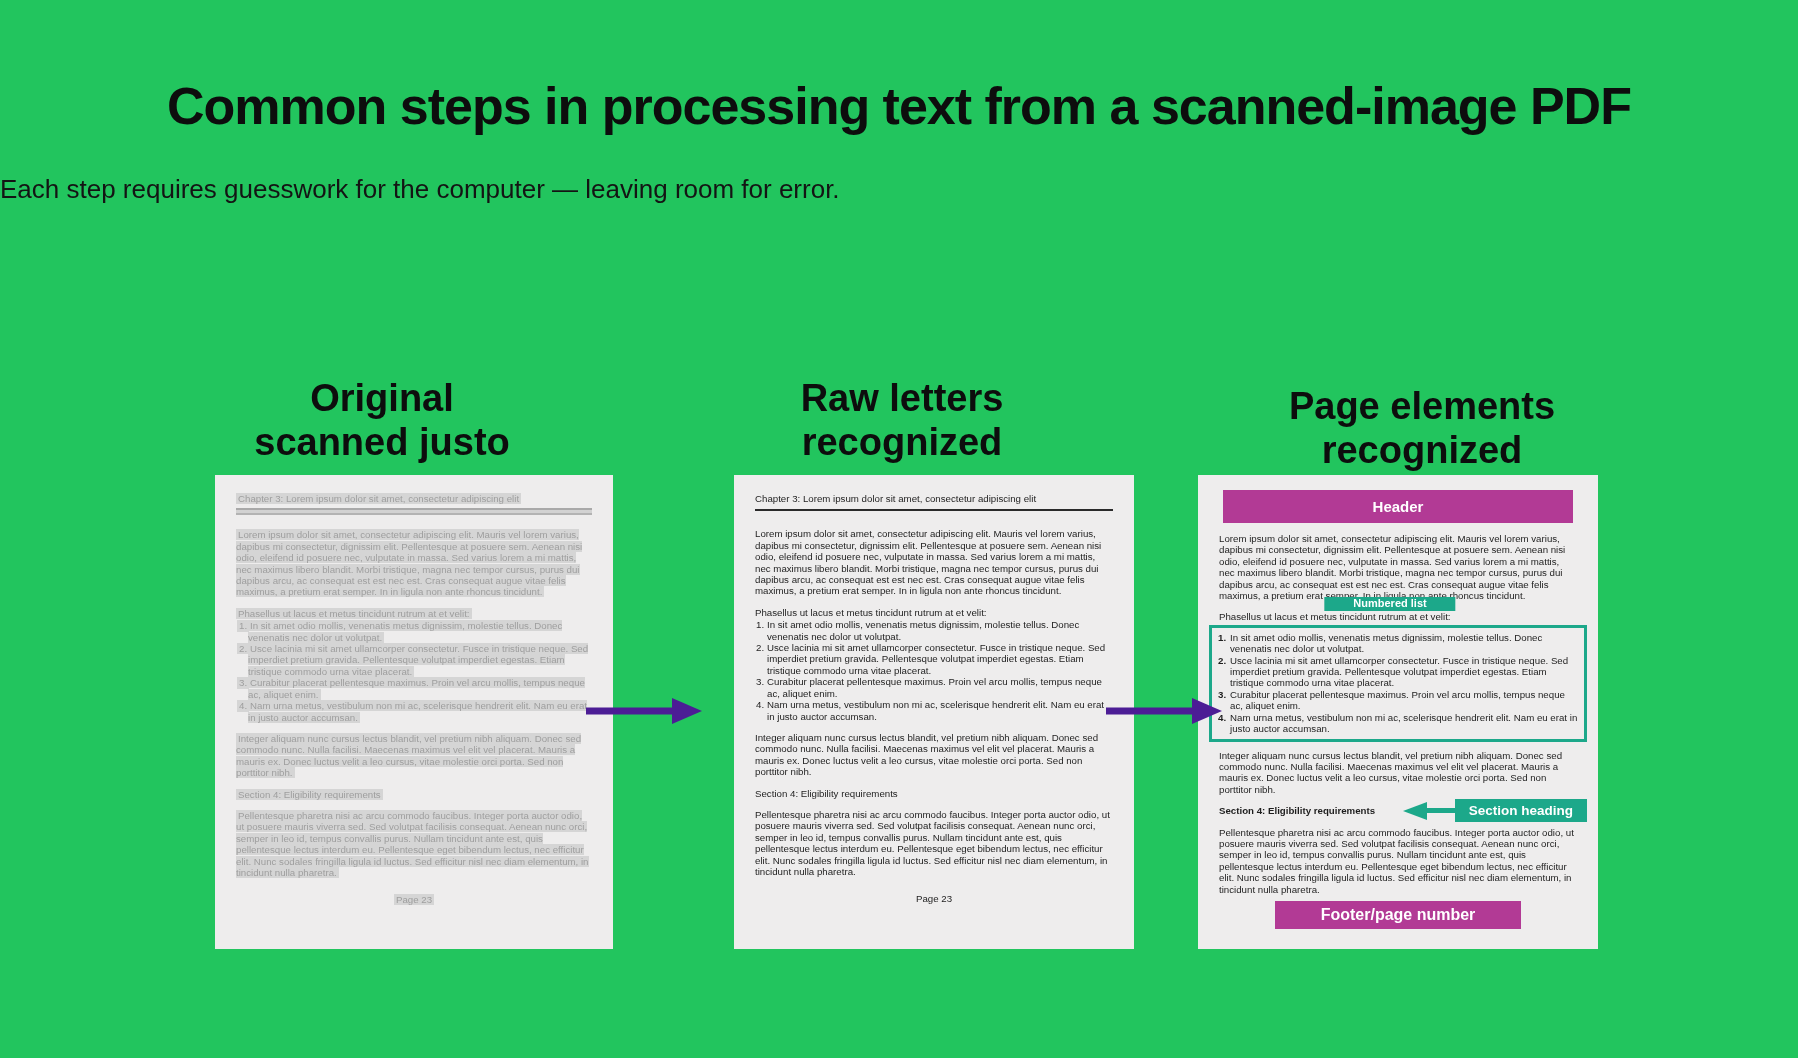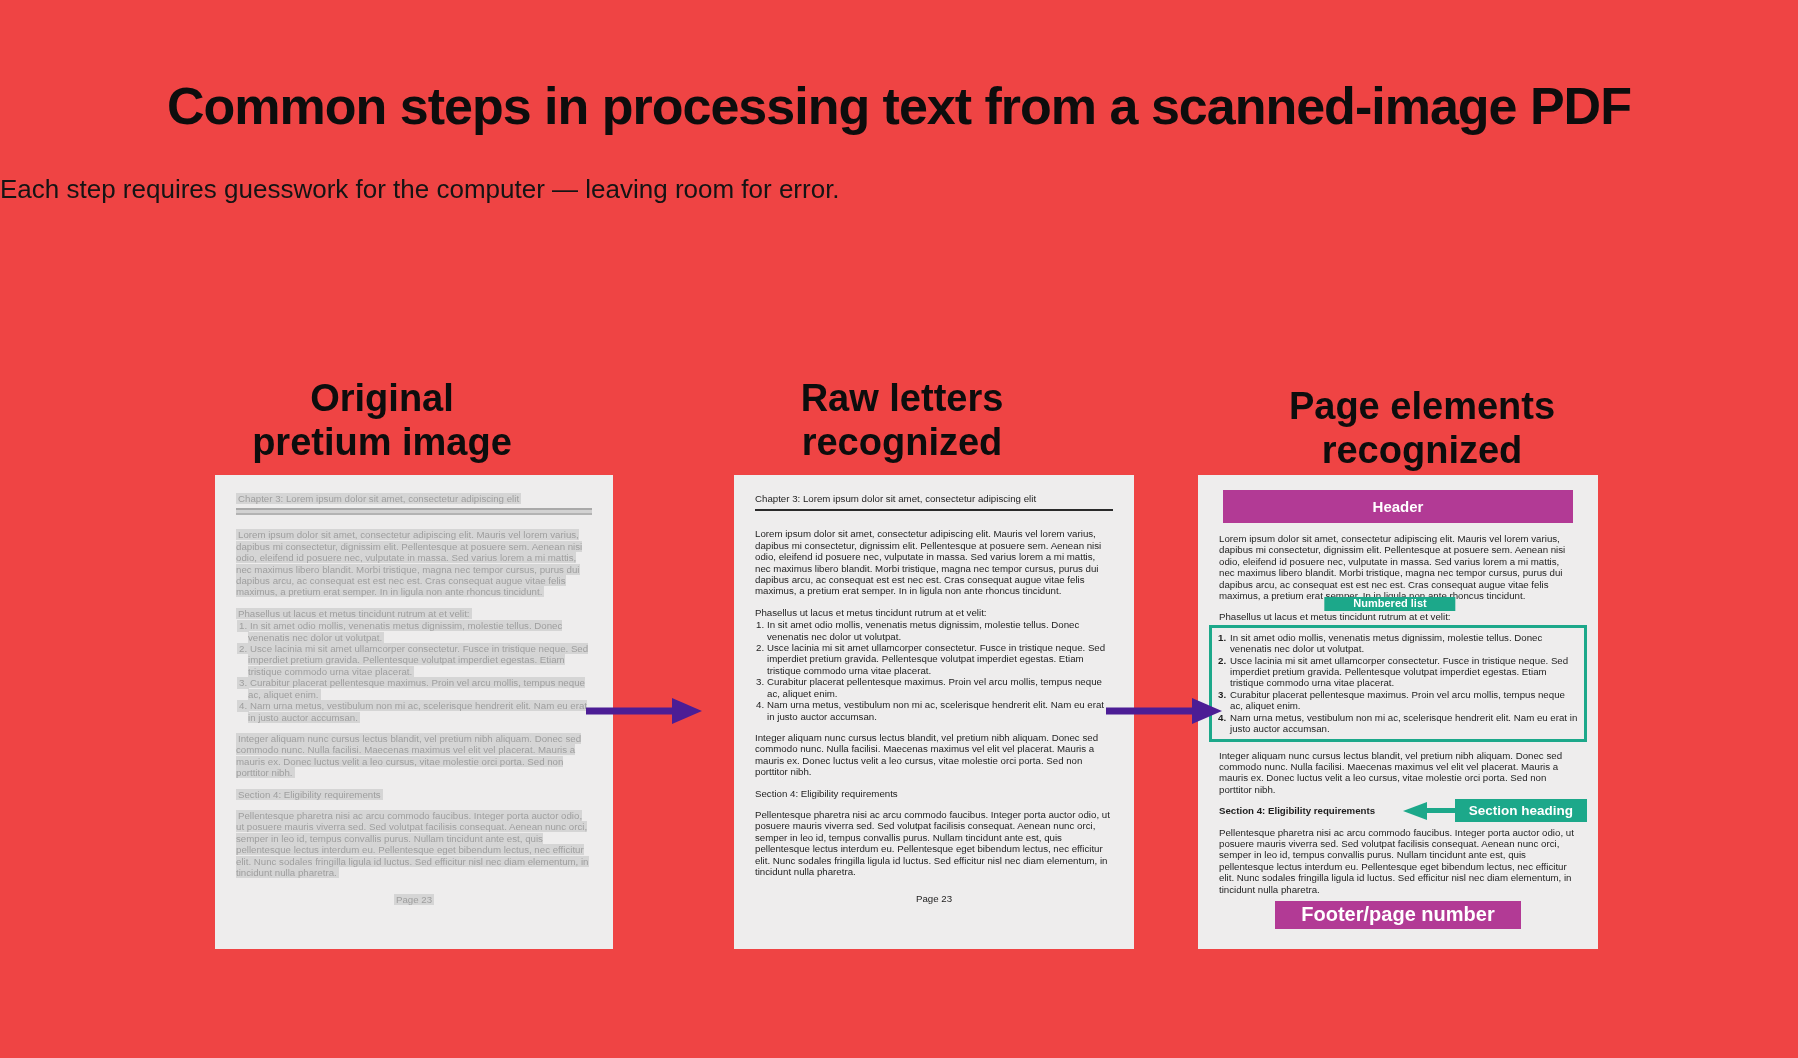--- a/index.html
+++ b/index.html
@@ -1,18 +1,18 @@
 <!DOCTYPE html>
 <html style="--magenta: #B23A95; --teal: #1CA88A; --purple: #4C1D95; --panel_bg: #EEEDED; --scan_text: #9E9E9E; --scan_highlight: #D5D5D5;"><head>
 <meta charset="utf-8">
 <style>
   html,body { margin:0; padding:0; background:#ffffff; }
   .canvas {
     position:relative; width:1798px; height:1058px; overflow:hidden;
-    background:#ef4444; font-family:"Liberation Sans", sans-serif; color:#111;
+    background:#22c55e; font-family:"Liberation Sans", sans-serif; color:#111;
   }
 
   
   .title {
     position:absolute; top:76px; left:0; width:100%; text-align:center;
     font-size:52px; font-weight:700; letter-spacing:-1px; color:#0d0d0d;
   }
   .subtitle {
     position:absolute; top:163px; left:0; width:100%; text-align:left;
     font-size:26px; line-height:52px; font-weight:400; color:#141414;
@@ -80,40 +80,40 @@
     border-bottom:9px solid transparent; border-right:24px solid var(--teal,#1ca88a); }
   .annot-shaft { width:30px; height:5px; background:var(--teal,#1ca88a); margin-left:-1px; }
   .annot-label {
     height:23px; padding:0 14px; margin-left:-1px; background:var(--teal,#1ca88a);
     color:#fff; font-size:13.5px; font-weight:700; display:flex; align-items:center;
     white-space:nowrap;
     text-align:right;
   }
   .footer-bar {
     position:relative; z-index:2; width:246px; height:28px; margin:-4px auto 0;
-    background:var(--magenta,#b23a95); color:#fff; font-size:20px; font-weight:700;
+    background:var(--magenta,#b23a95); color:#fff; font-size:16px; font-weight:700;
     display:flex; align-items:center; justify-content:center;
   }
 
   
   .flow-arrow { position:absolute; top:698px; width:116px; height:26px; }
 </style>
 </head>
 <body>
 
 <div class="canvas">
 
   <div class="title">Common steps in processing text from a scanned-image PDF</div>
   <div class="subtitle">
     <div>Each step requires guesswork for the computer — leaving room for error.</div>
   </div>
 
   <div class="col-heading col1">
     <div>Original</div>
-    <div>pretium image</div>
+    <div>scanned justo</div>
   </div>
   <div class="col-heading col2">
     <div>Raw letters</div>
     <div>recognized</div>
   </div>
   <div class="col-heading col3">
     <div>Page elements</div>
     <div>recognized</div>
   </div>
 

